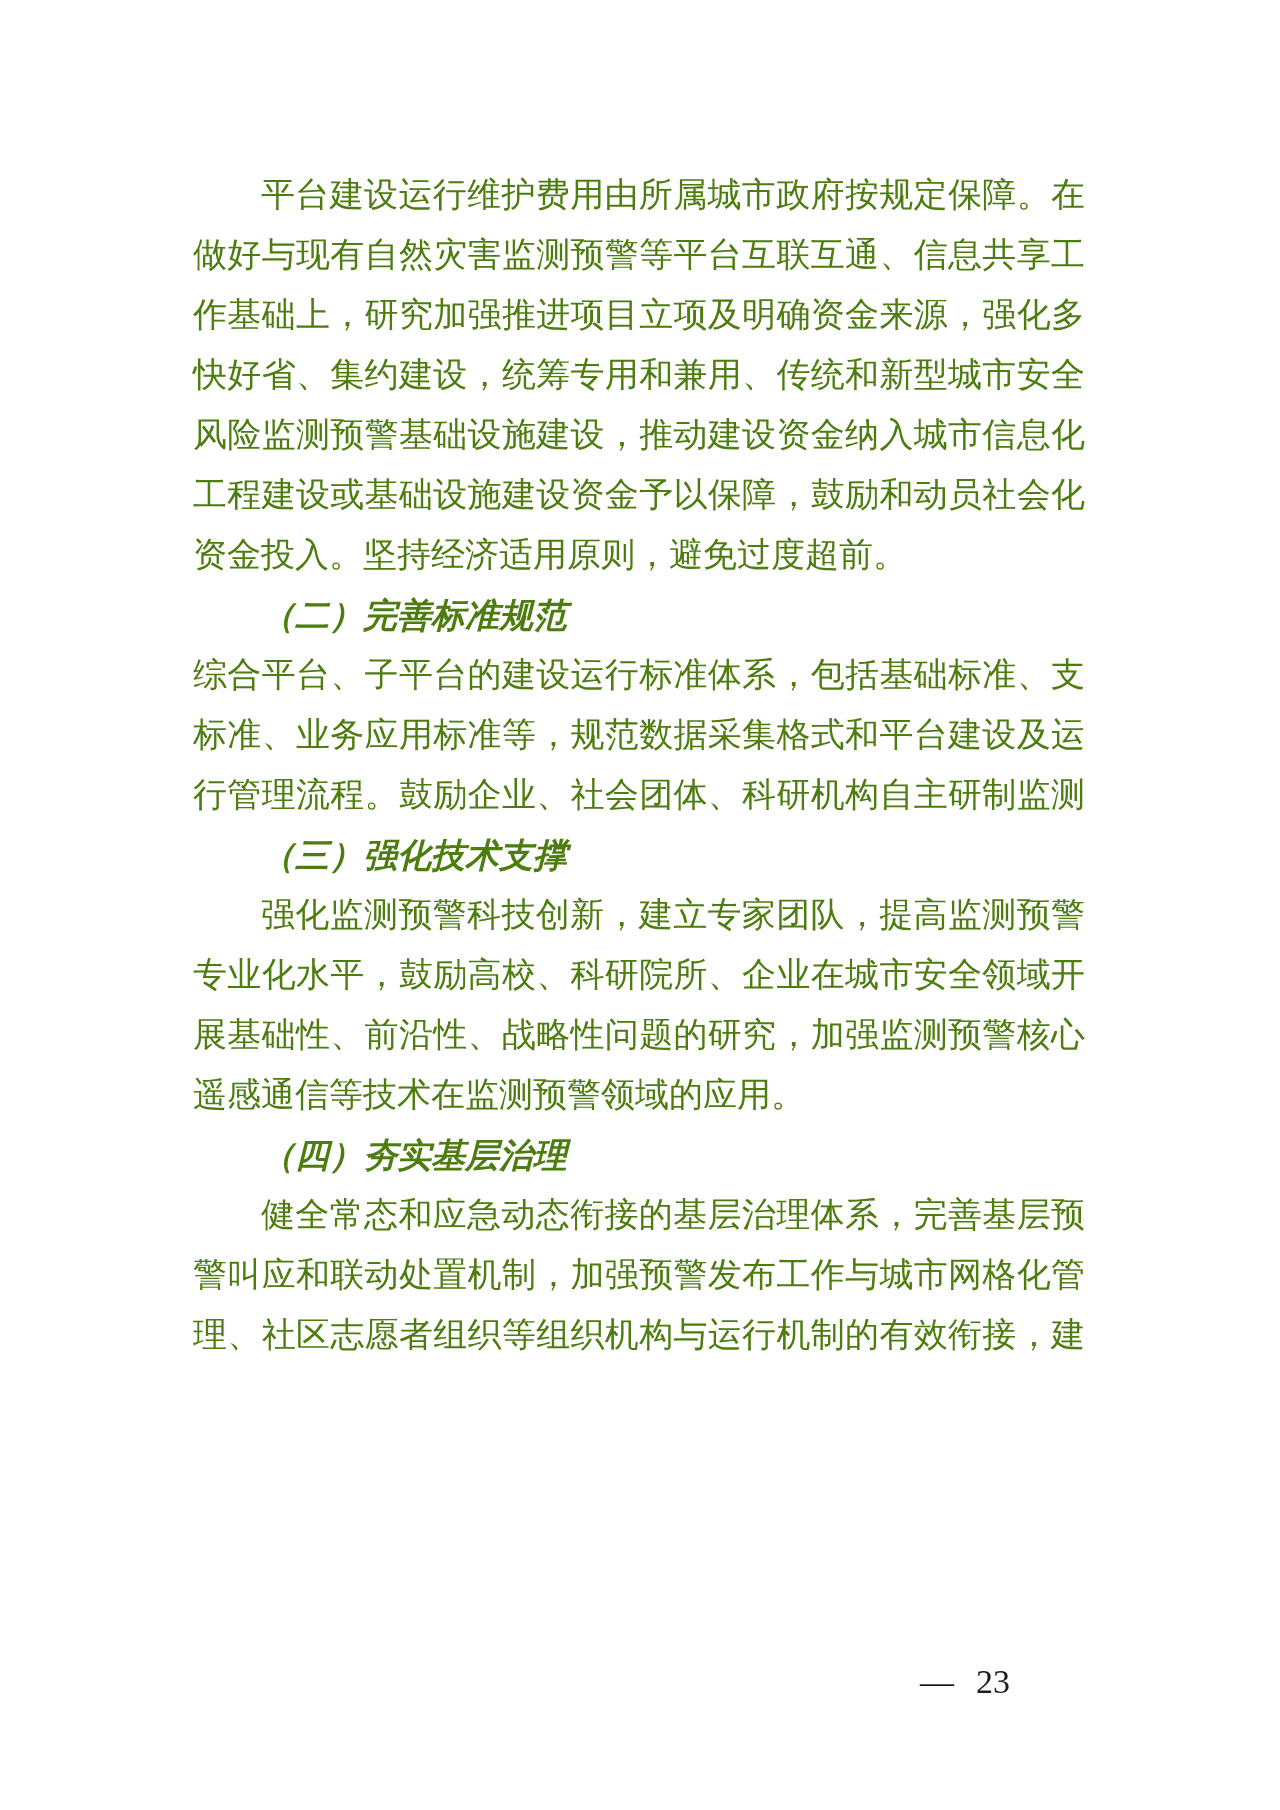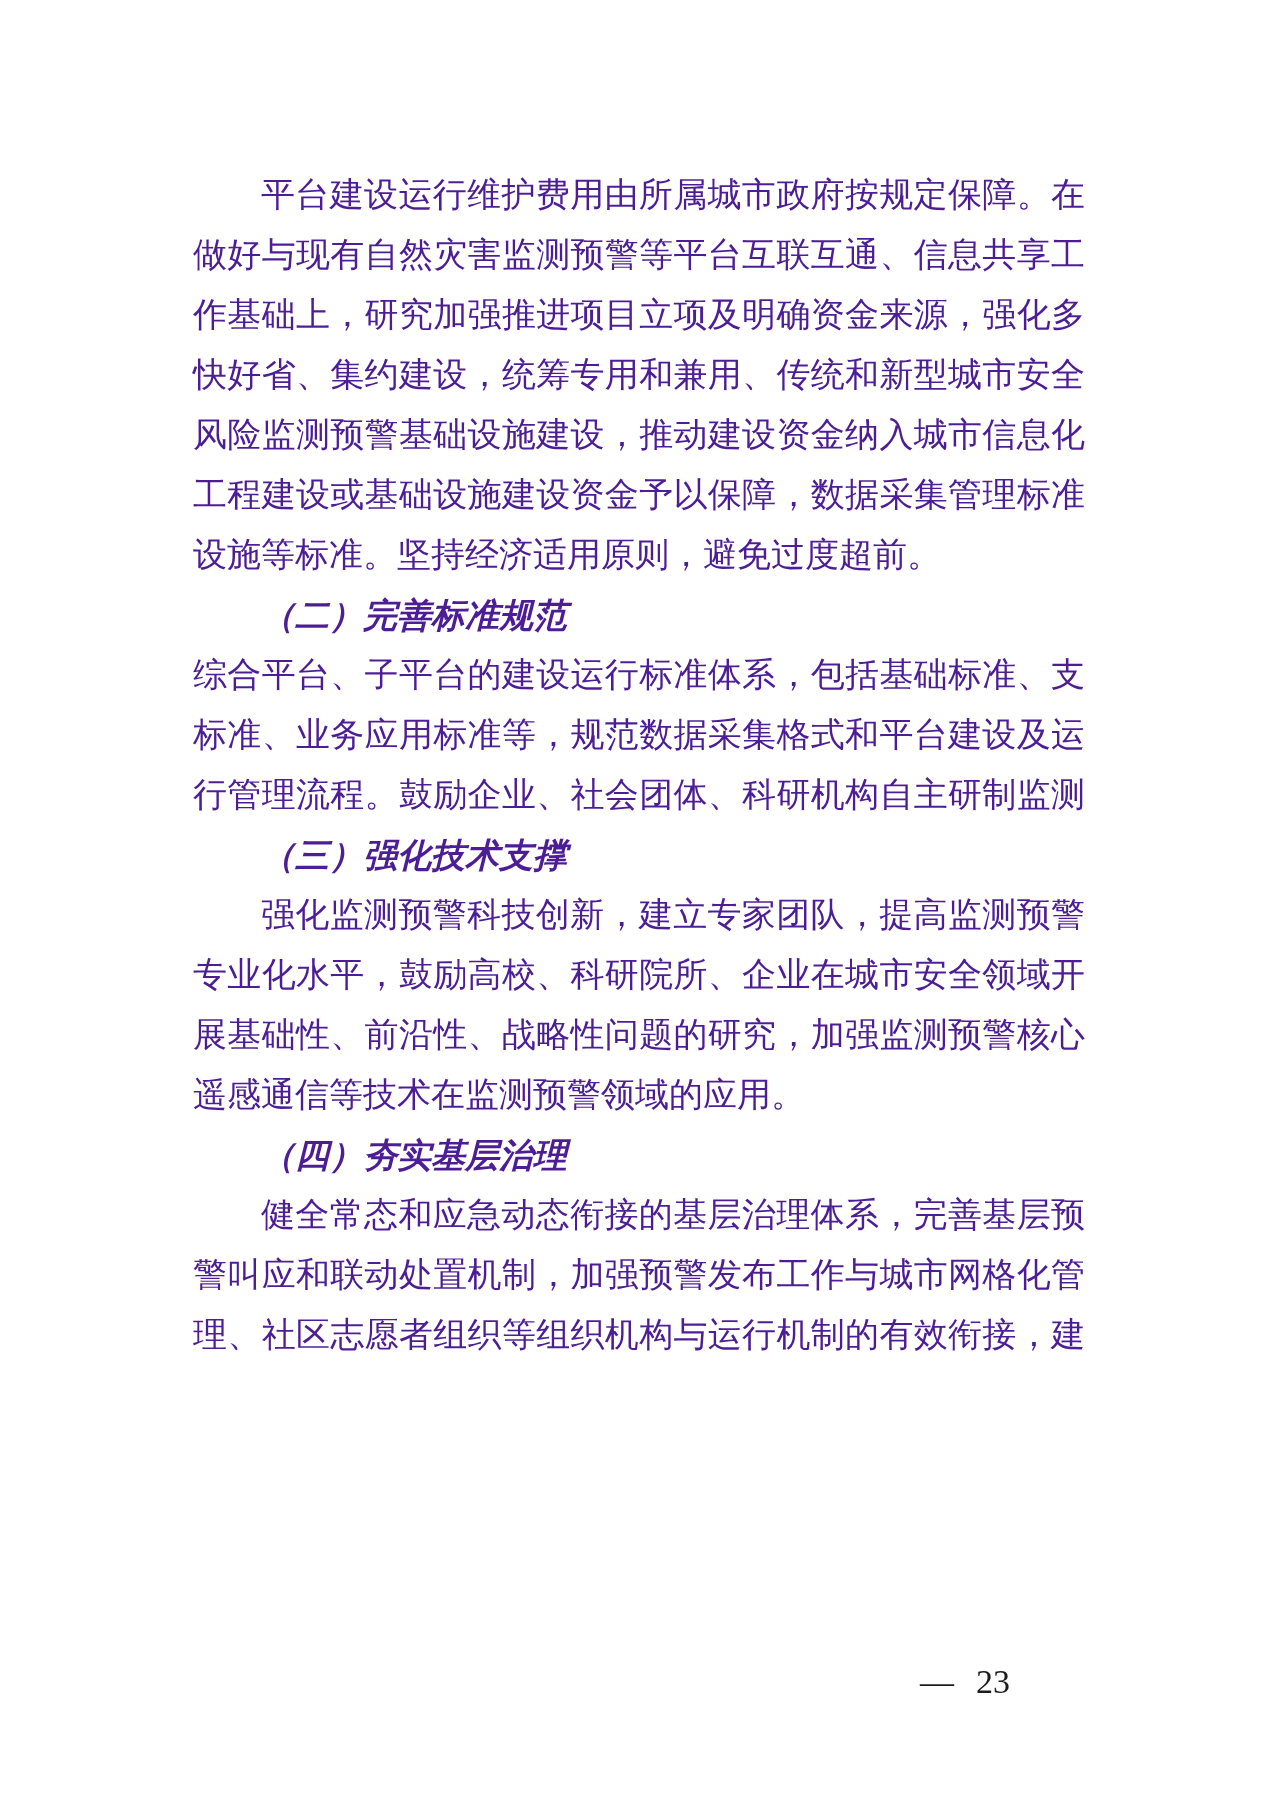--- a/index.html
+++ b/index.html
@@ -19,21 +19,21 @@
   .content {
     position: absolute;
     left: 193px;
     top: 165px;
     width: 892px;
   }
   .line {
     height: 60px;
     line-height: 60px;
     font-size: 34px;
-    color: #4c1d95;
+    color: #4d7c0f;
   }
   
   .line.first,
   .line.full {
     text-align: justify;
     text-align-last: justify;
   }
   .line.first {
     padding-left: 68px; 
   }
@@ -64,22 +64,22 @@
 </head>
 <body>
 
 <div class="page">
   <div class="content">
       <div class="line first">平台建设运行维护费用由所属城市政府按规定保障。在</div>
       <div class="line full">做好与现有自然灾害监测预警等平台互联互通、信息共享工</div>
       <div class="line full">作基础上，研究加强推进项目立项及明确资金来源，强化多</div>
       <div class="line full">快好省、集约建设，统筹专用和兼用、传统和新型城市安全</div>
       <div class="line full">风险监测预警基础设施建设，推动建设资金纳入城市信息化</div>
-      <div class="line full">工程建设或基础设施建设资金予以保障，数据采集管理标准</div>
-      <div class="line last">设施等标准。坚持经济适用原则，避免过度超前。</div>
+      <div class="line full">工程建设或基础设施建设资金予以保障，鼓励和动员社会化</div>
+      <div class="line last">资金投入。坚持经济适用原则，避免过度超前。</div>
       <div class="line heading">（二）完善标准规范</div>
       <div class="line full">综合平台、子平台的建设运行标准体系，包括基础标准、支</div>
       <div class="line full">标准、业务应用标准等，规范数据采集格式和平台建设及运</div>
       <div class="line full">行管理流程。鼓励企业、社会团体、科研机构自主研制监测</div>
       <div class="line heading">（三）强化技术支撑</div>
       <div class="line first">强化监测预警科技创新，建立专家团队，提高监测预警</div>
       <div class="line full">专业化水平，鼓励高校、科研院所、企业在城市安全领域开</div>
       <div class="line full">展基础性、前沿性、战略性问题的研究，加强监测预警核心</div>
       <div class="line last">遥感通信等技术在监测预警领域的应用。</div>
       <div class="line heading">（四）夯实基层治理</div>

